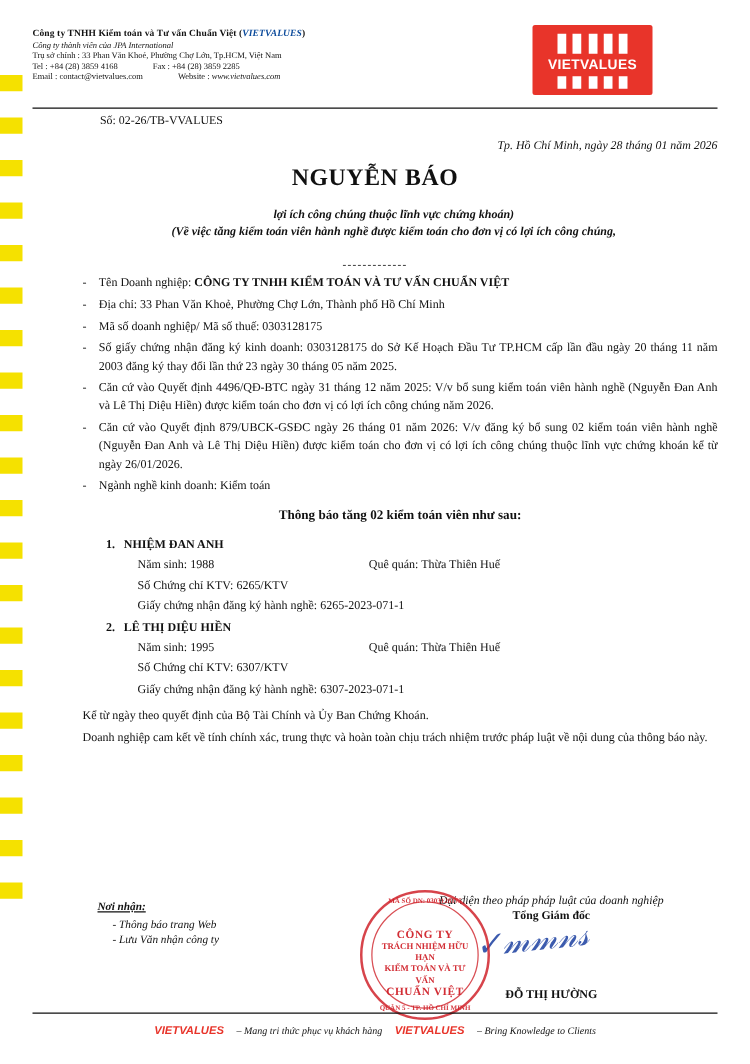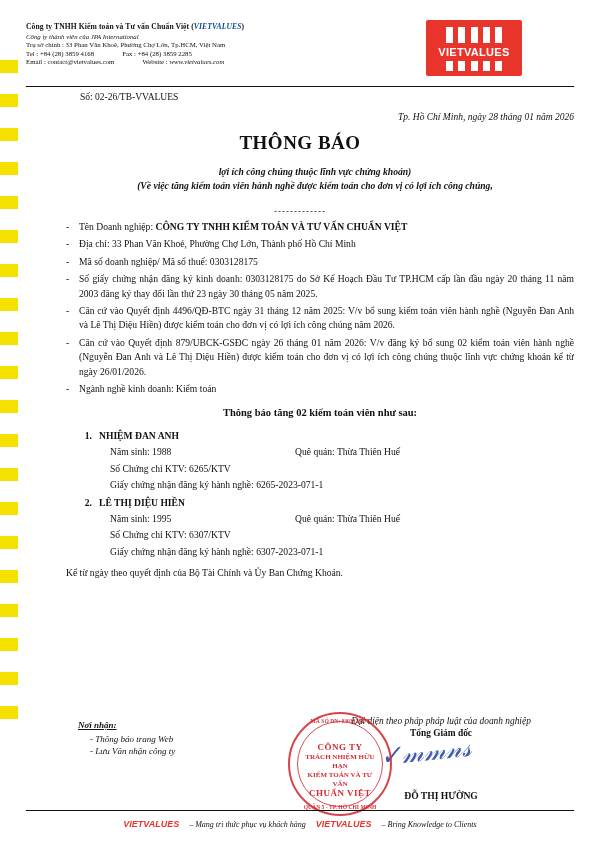--- a/index.html
+++ b/index.html
@@ -210,21 +210,21 @@
           <b></b>
         </div>
     </div>
 
   </div>
   <div class="hr-top"></div>
 
   <div class="docno">Số: 02-26/TB-VVALUES</div>
   <div class="place">Tp. Hồ Chí Minh, ngày 28 tháng 01 năm 2026</div>
 
-  <div class="title">THÔNG BÁO</div>
+  <div class="title">NGUYỄN BÁO</div>
   <div class="subtitle">
     <div>lợi ích công chúng thuộc lĩnh vực chứng khoán)</div>
     <div>(Về việc tăng kiểm toán viên hành nghề được kiểm toán cho đơn vị có lợi ích công chúng,</div>
   </div>
   <div class="dashes">-------------</div>
 
   <div class="content">
 
     <div class="bullet">
       <span class="dash">-</span>
@@ -314,20 +314,21 @@
       <div class="para">
         <span>Số Chứng chỉ KTV: </span><span>6307/KTV</span>
       </div>
       <div class="para">
         <span>Giấy chứng nhận đăng ký hành nghề: </span><span>6307-2023-071-1</span>
       </div>
     </div>
 
     <div class="tail">
       <p>Kể từ ngày theo quyết định của Bộ Tài Chính và Ủy Ban Chứng Khoán.</p>
+      <p>Doanh nghiệp cam kết về tính chính xác, trung thực và hoàn toàn chịu trách nhiệm trước pháp luật về nội dung của thông báo này.</p>
     </div>
   </div>
 
   <div class="sig">
     <div class="l1">Đại diện theo pháp pháp luật của doanh nghiệp</div>
     <div class="l2">Tổng Giám đốc</div>
     <div class="name">ĐỖ THỊ HƯỜNG</div>
   </div>
   <div class="sig-scribble">✓𝓂𝓂𝓃𝓈</div>
 

